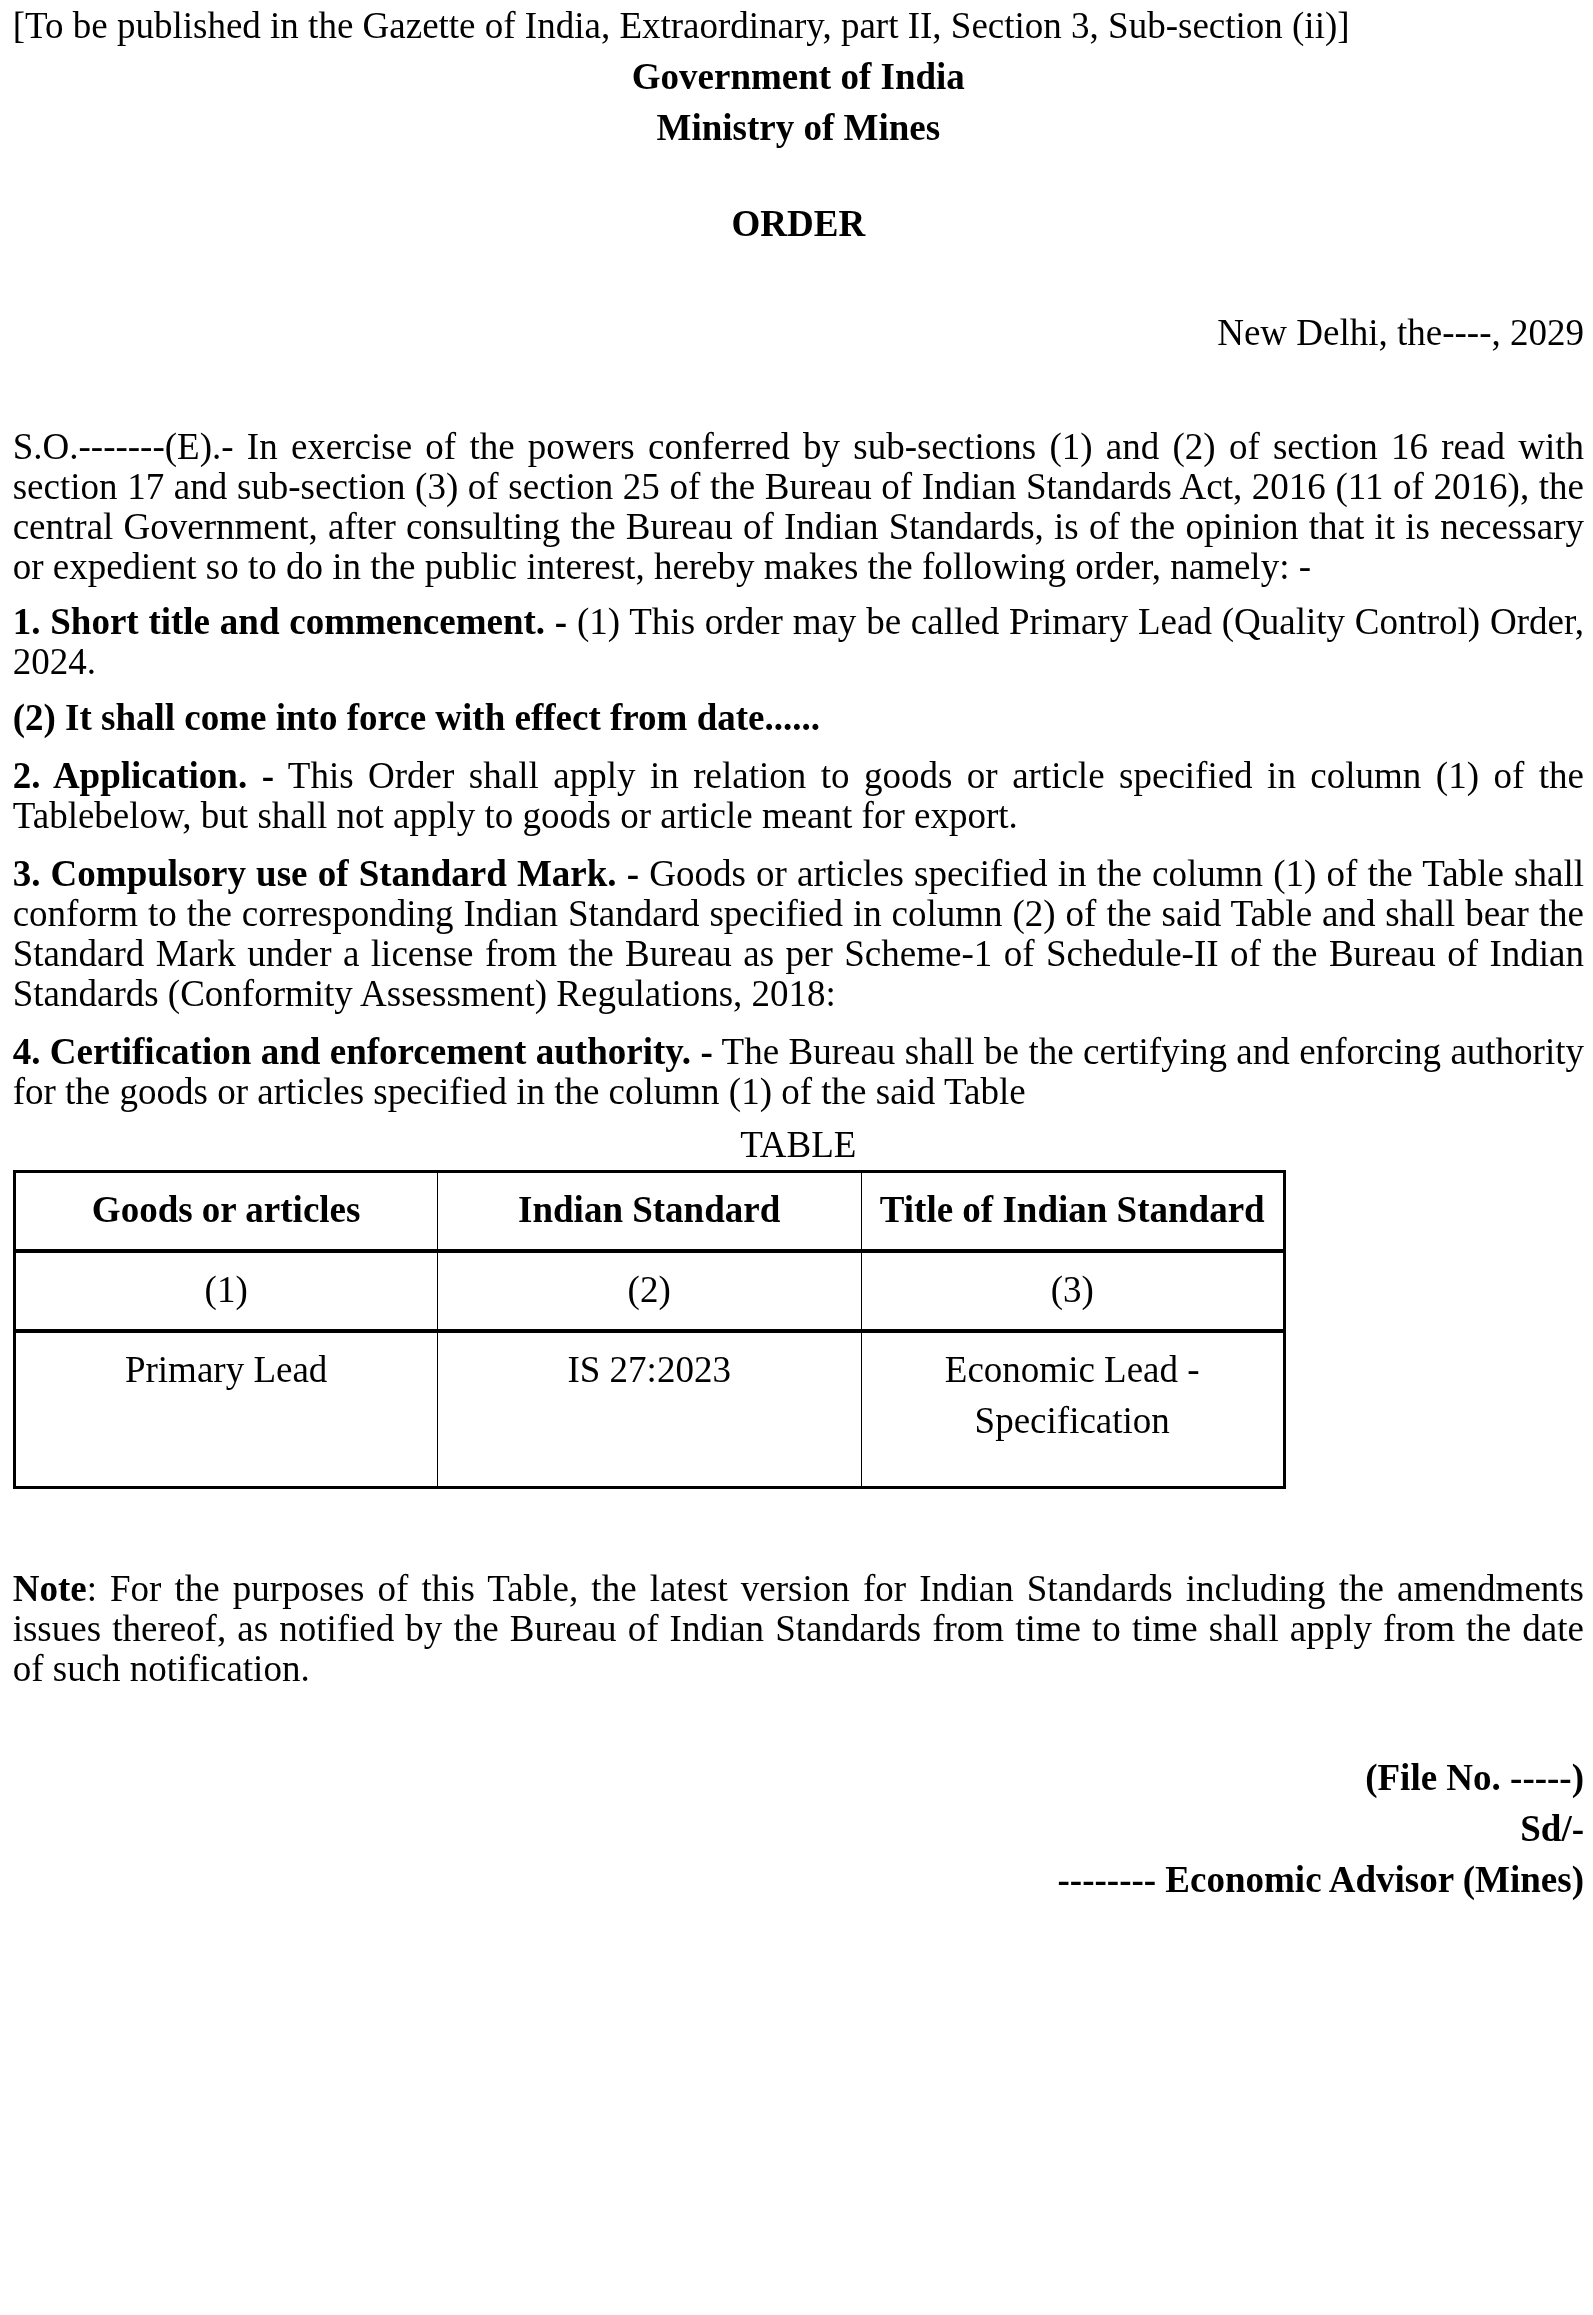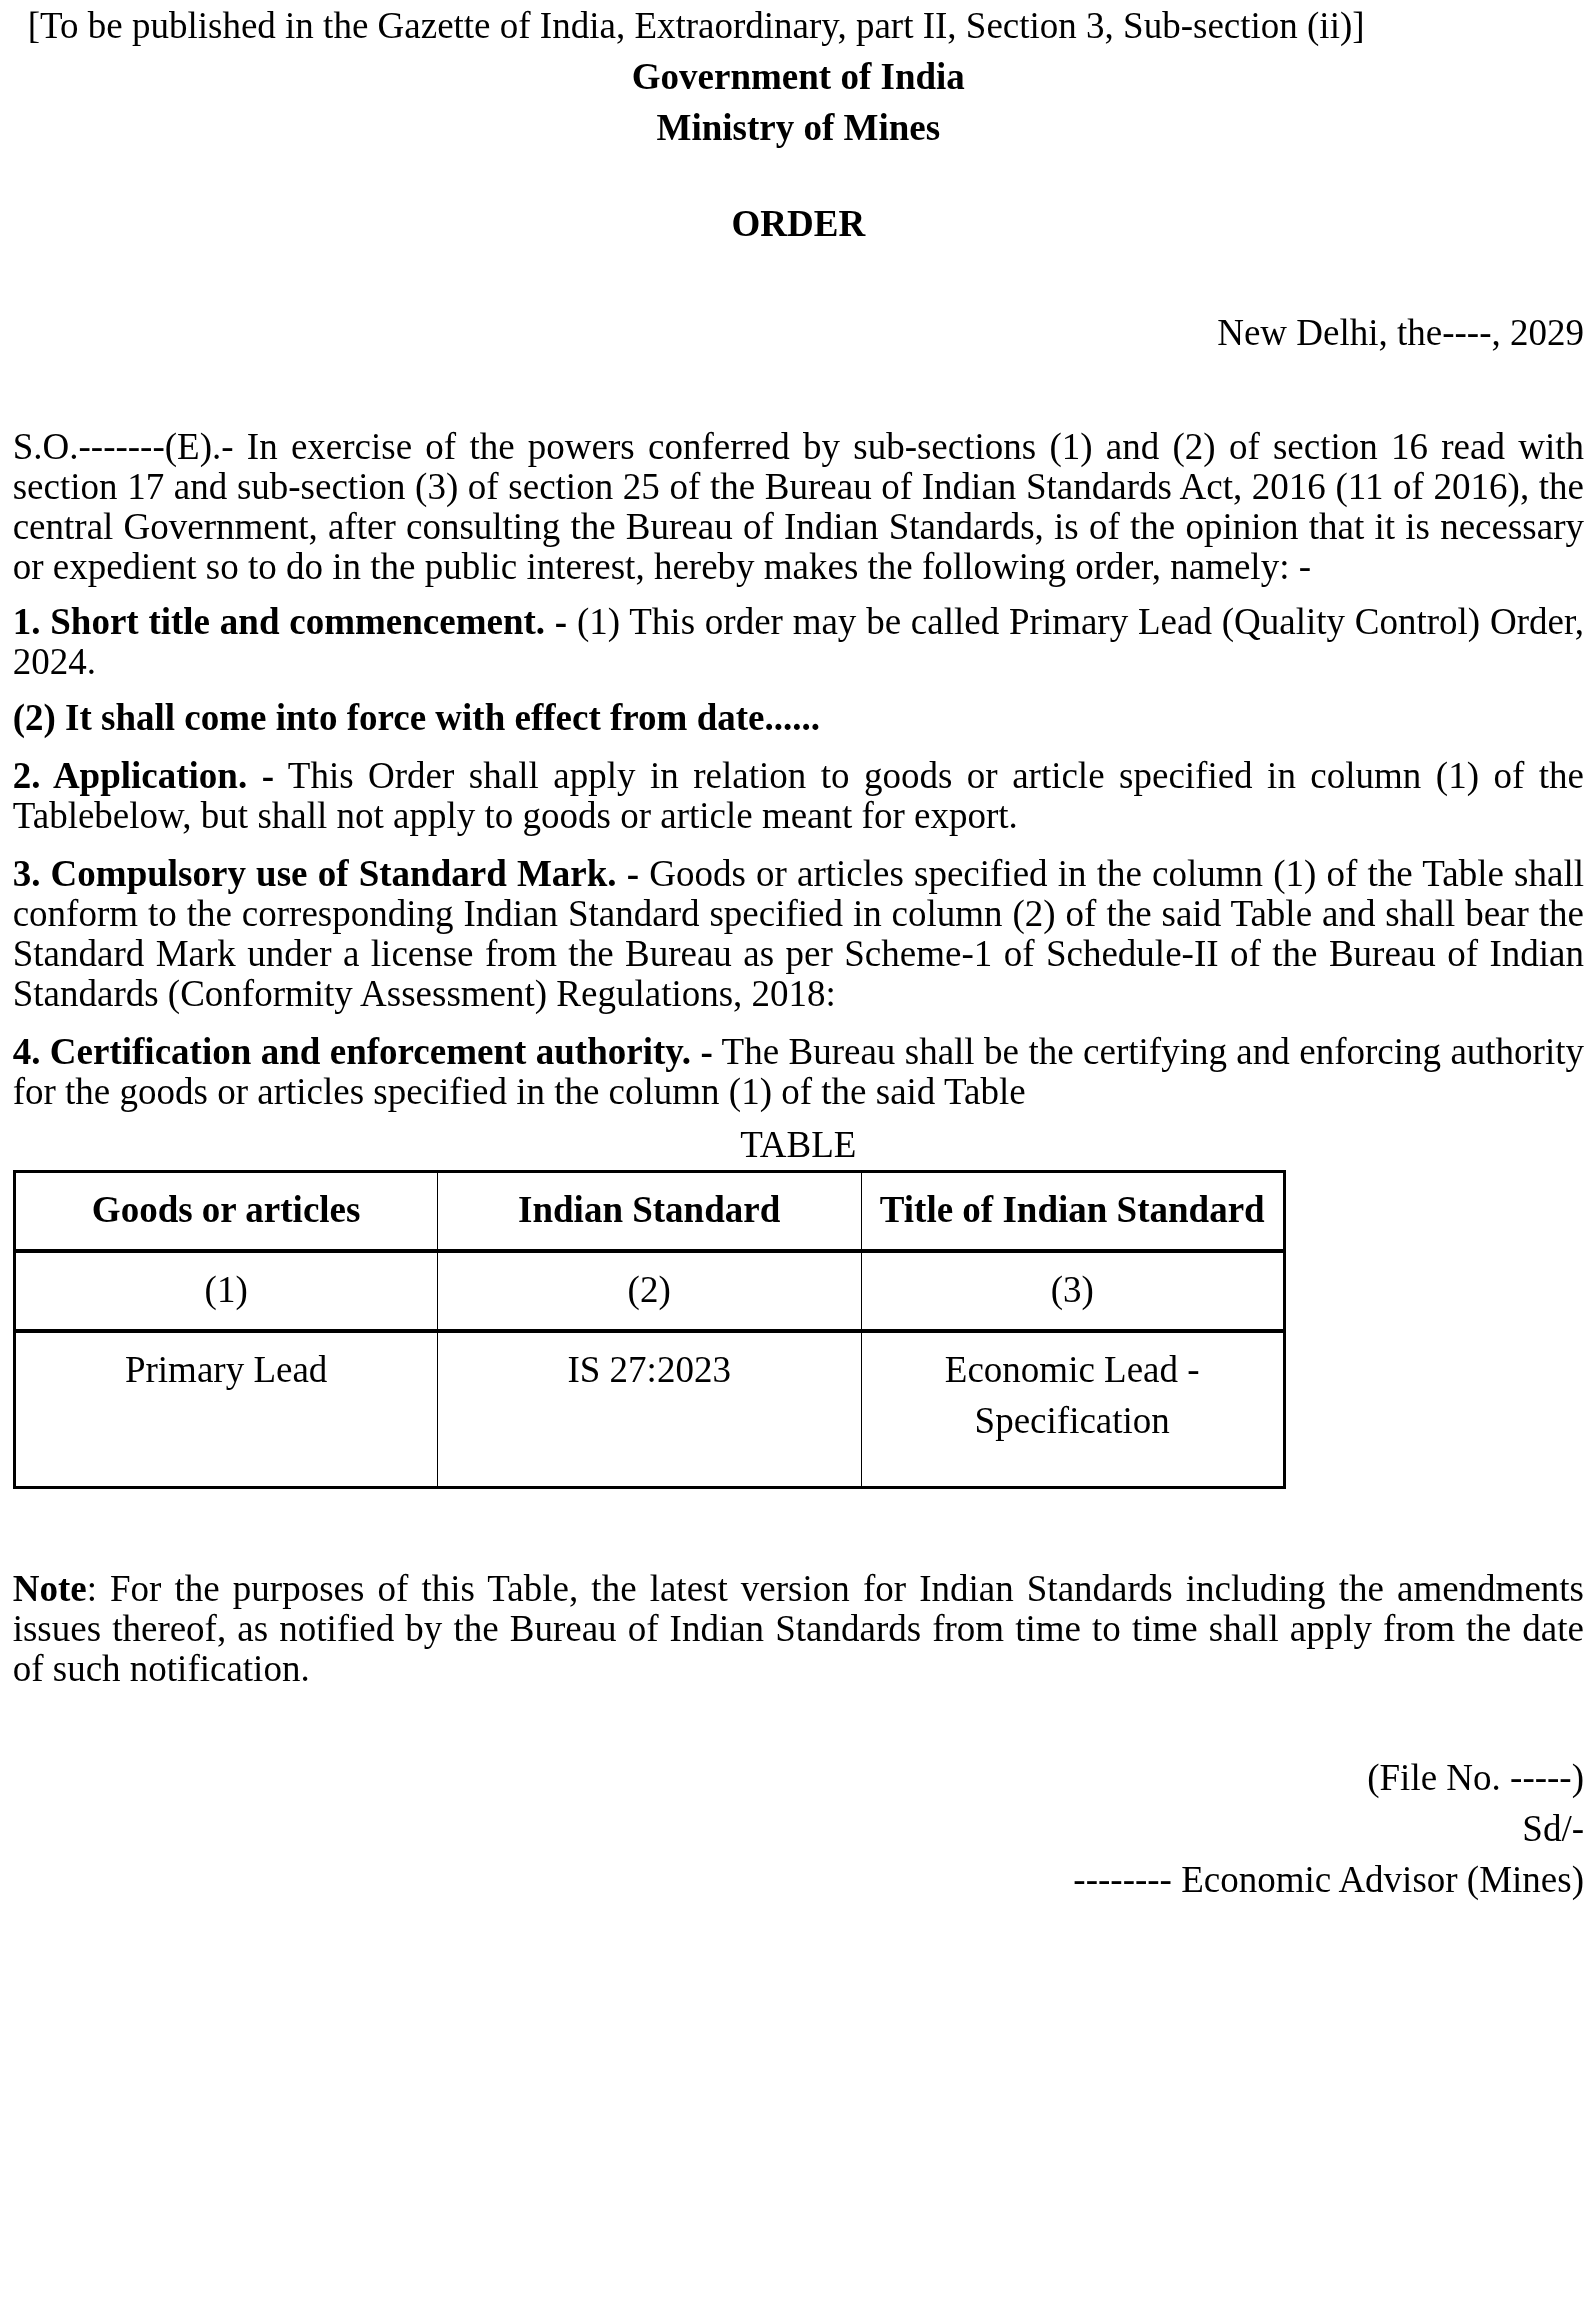--- a/index.html
+++ b/index.html
@@ -15,21 +15,21 @@
     font-family: "Liberation Serif", serif;
   }
   .page {
     box-sizing: border-box;
     width: 1593px;
     height: 2316px;
     padding: 0 9px 0 12.7px;
   }
   p { margin: 0; font-size: 37px; line-height: 40px; }
 
-  .top-line { line-height: 51px; text-align: left; margin-left: 15px; }
+  .top-line { line-height: 51px; text-align: left; }
   .hdr { line-height: 51px; text-align: center; font-weight: bold; }
   .order-title { margin-top: 45px; }
   .dateline { margin-top: 58px; line-height: 51px; text-align: right; font-weight: normal; }
 
   .just { text-align: justify; }
   .preamble { margin-top: 69px; }
   .sec-1  { margin-top: 14.5px; }
   .sec-1b { margin-top: 16.3px; text-align: left; font-weight: bold; }
   .sec-2  { margin-top: 18px; }
   .sec-3  { margin-top: 18px; }
@@ -55,21 +55,21 @@
   }
   table.std-table th { font-weight: bold; }
   table.std-table td { font-weight: normal; }
   tr.header-row  th { height: 80px;  border-bottom-width: 4.5px; border-top-width: 3.6px; }
   tr.colnum-row  td { height: 80px;  border-bottom-width: 4.5px; }
   tr.data-row    td { height: 156px; border-bottom-width: 3.6px; }
 
   .note-para { margin-top: 80px; }
 
   .footer-block { margin-top: 63px; text-align: right; }
-  .footer-block p { line-height: 51px; font-weight: normal; }
+  .footer-block p { line-height: 51px; font-weight: bold; }
 </style>
 </head>
 <body>
 
 <div class="page">
 
   <p class="top-line">[To be published in the Gazette of India, Extraordinary, part II, Section 3, Sub-section (ii)]</p>
 
   <p class="hdr">Government of India</p>
 

